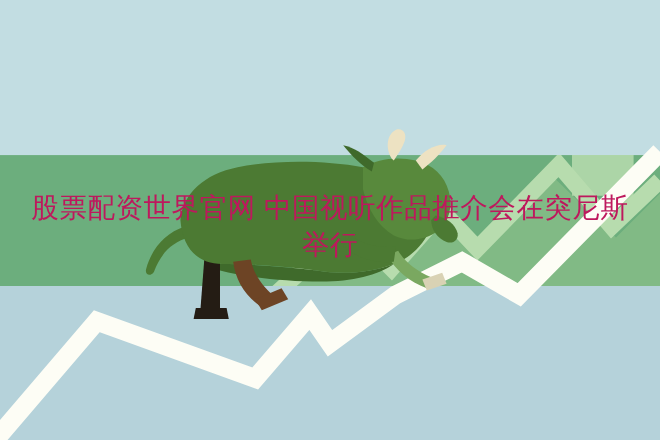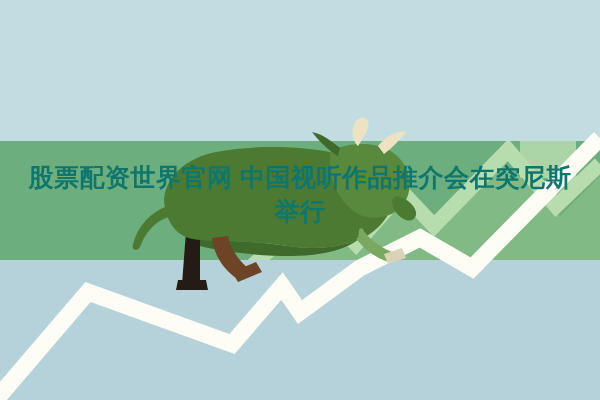--- a/index.html
+++ b/index.html
@@ -32,28 +32,28 @@
     background:#b5d2da;
   }
   
   .art {
     position:absolute; left:0; top:0;
     width:600px; height:400px;
   }
   
   .headline {
     position:absolute;
-    left:0; top:160px;
+    left:0; top:172px;
     width:600px;
     padding:0 22px;
     text-align:center;
     font-size:25px;
-    font-weight:bold;
+    font-weight:normal;
     line-height:34px;
-    color:#0f766e;
+    color:#be185d;
     letter-spacing:0.5px;
     z-index:40;
     white-space:normal;
   }
 </style>
 </head>
 <body>
 
 <div id="cover">
 

